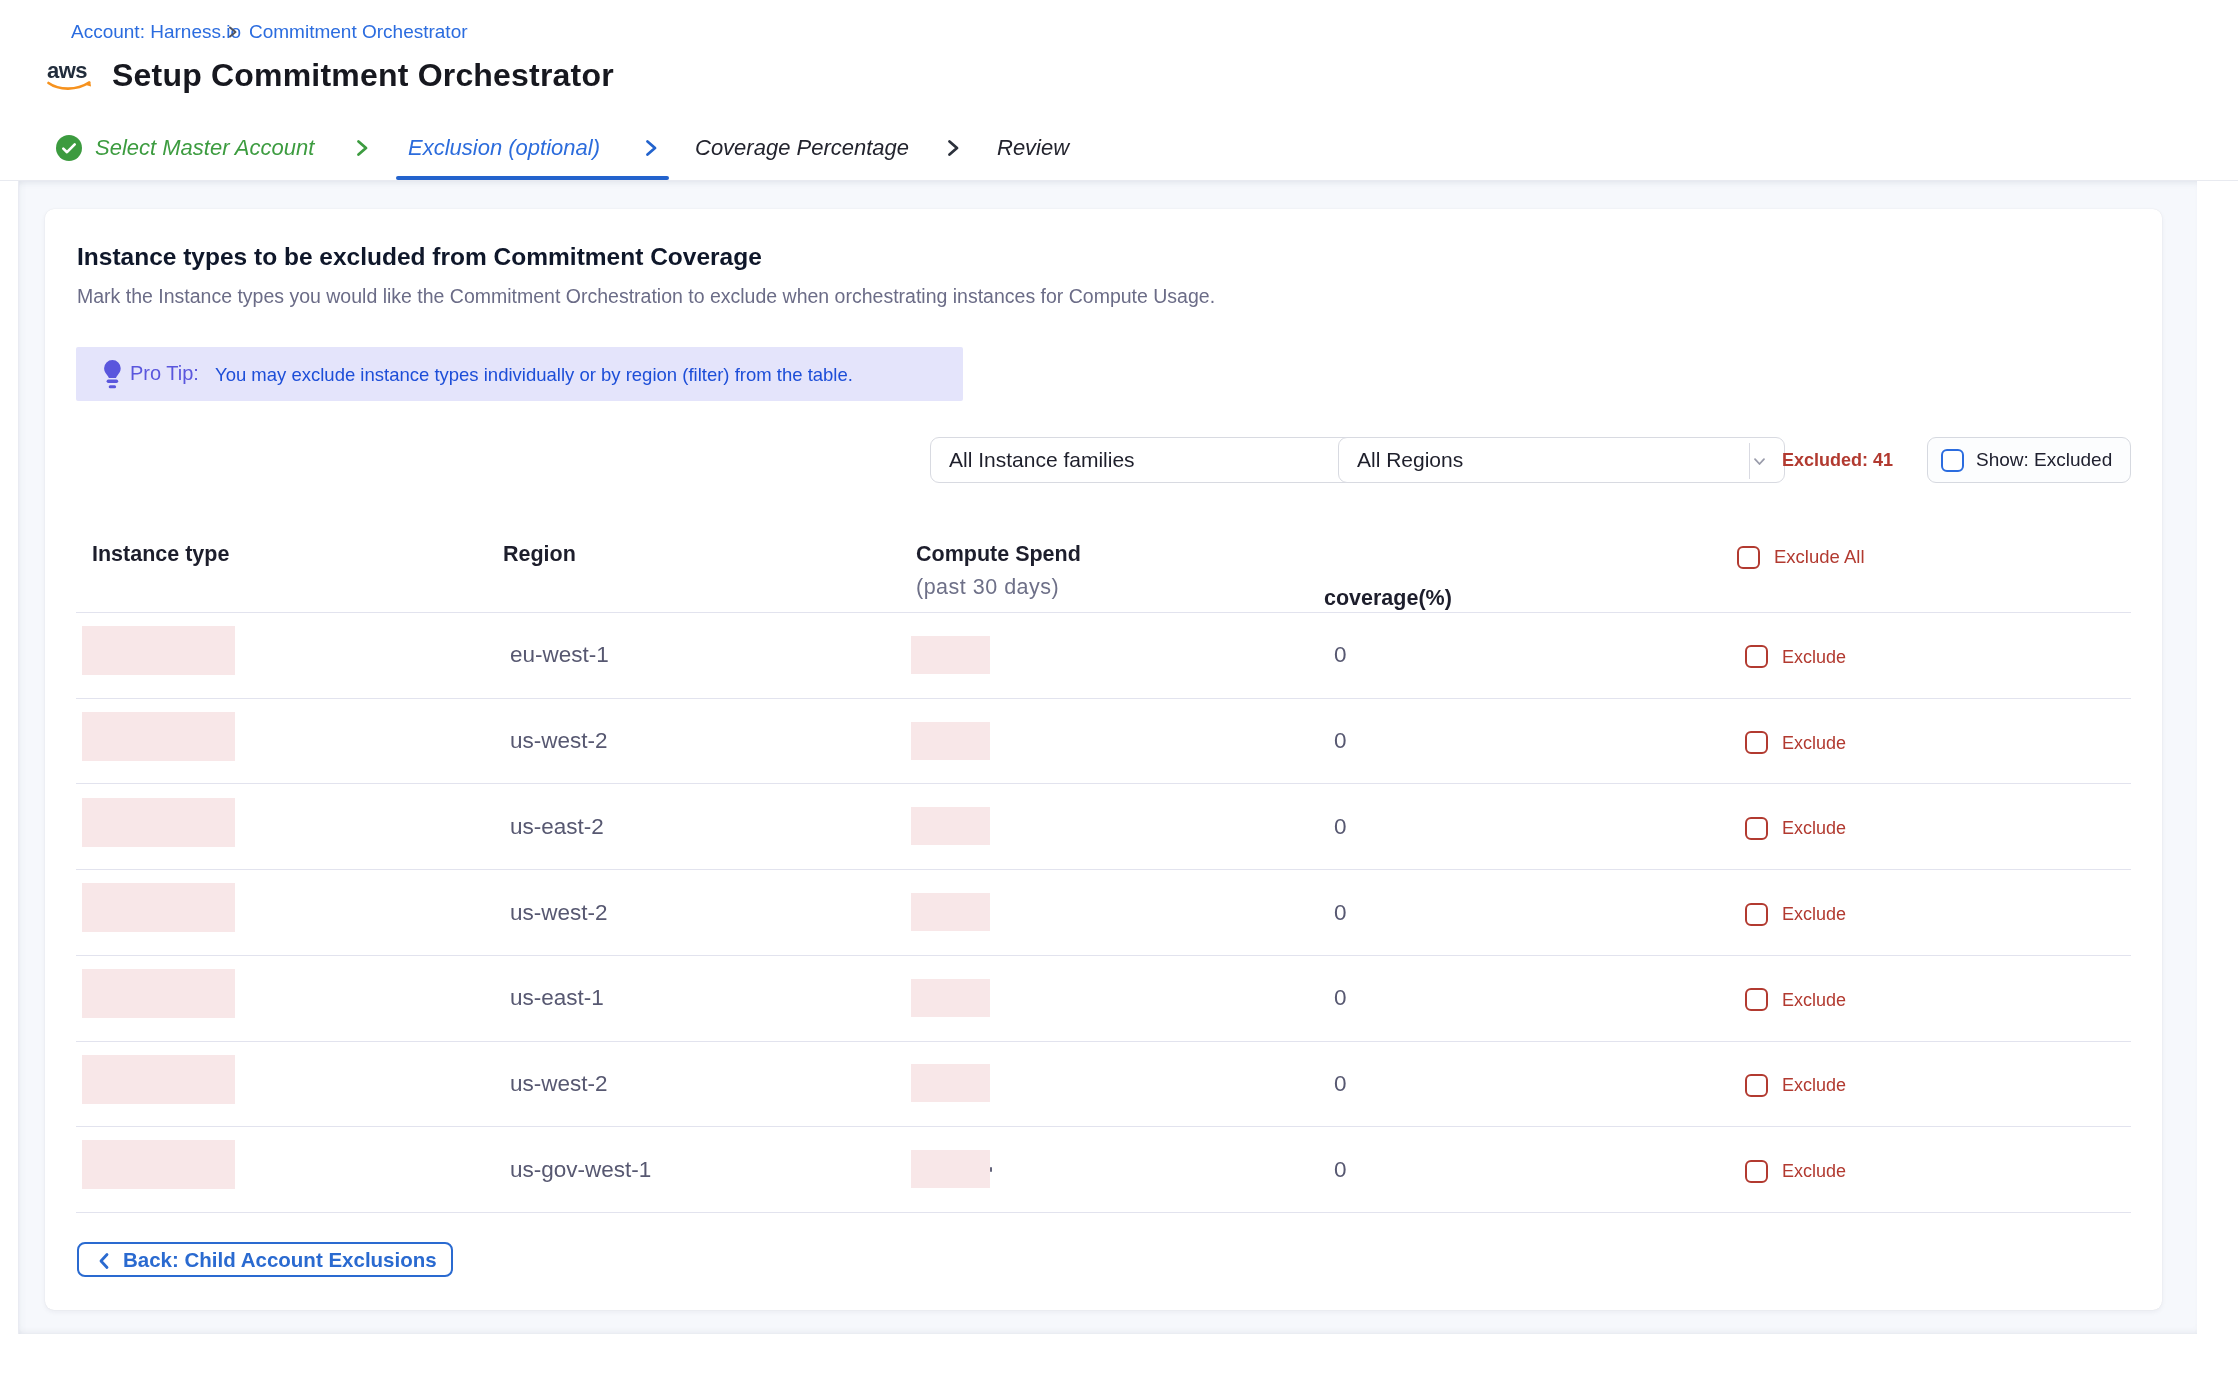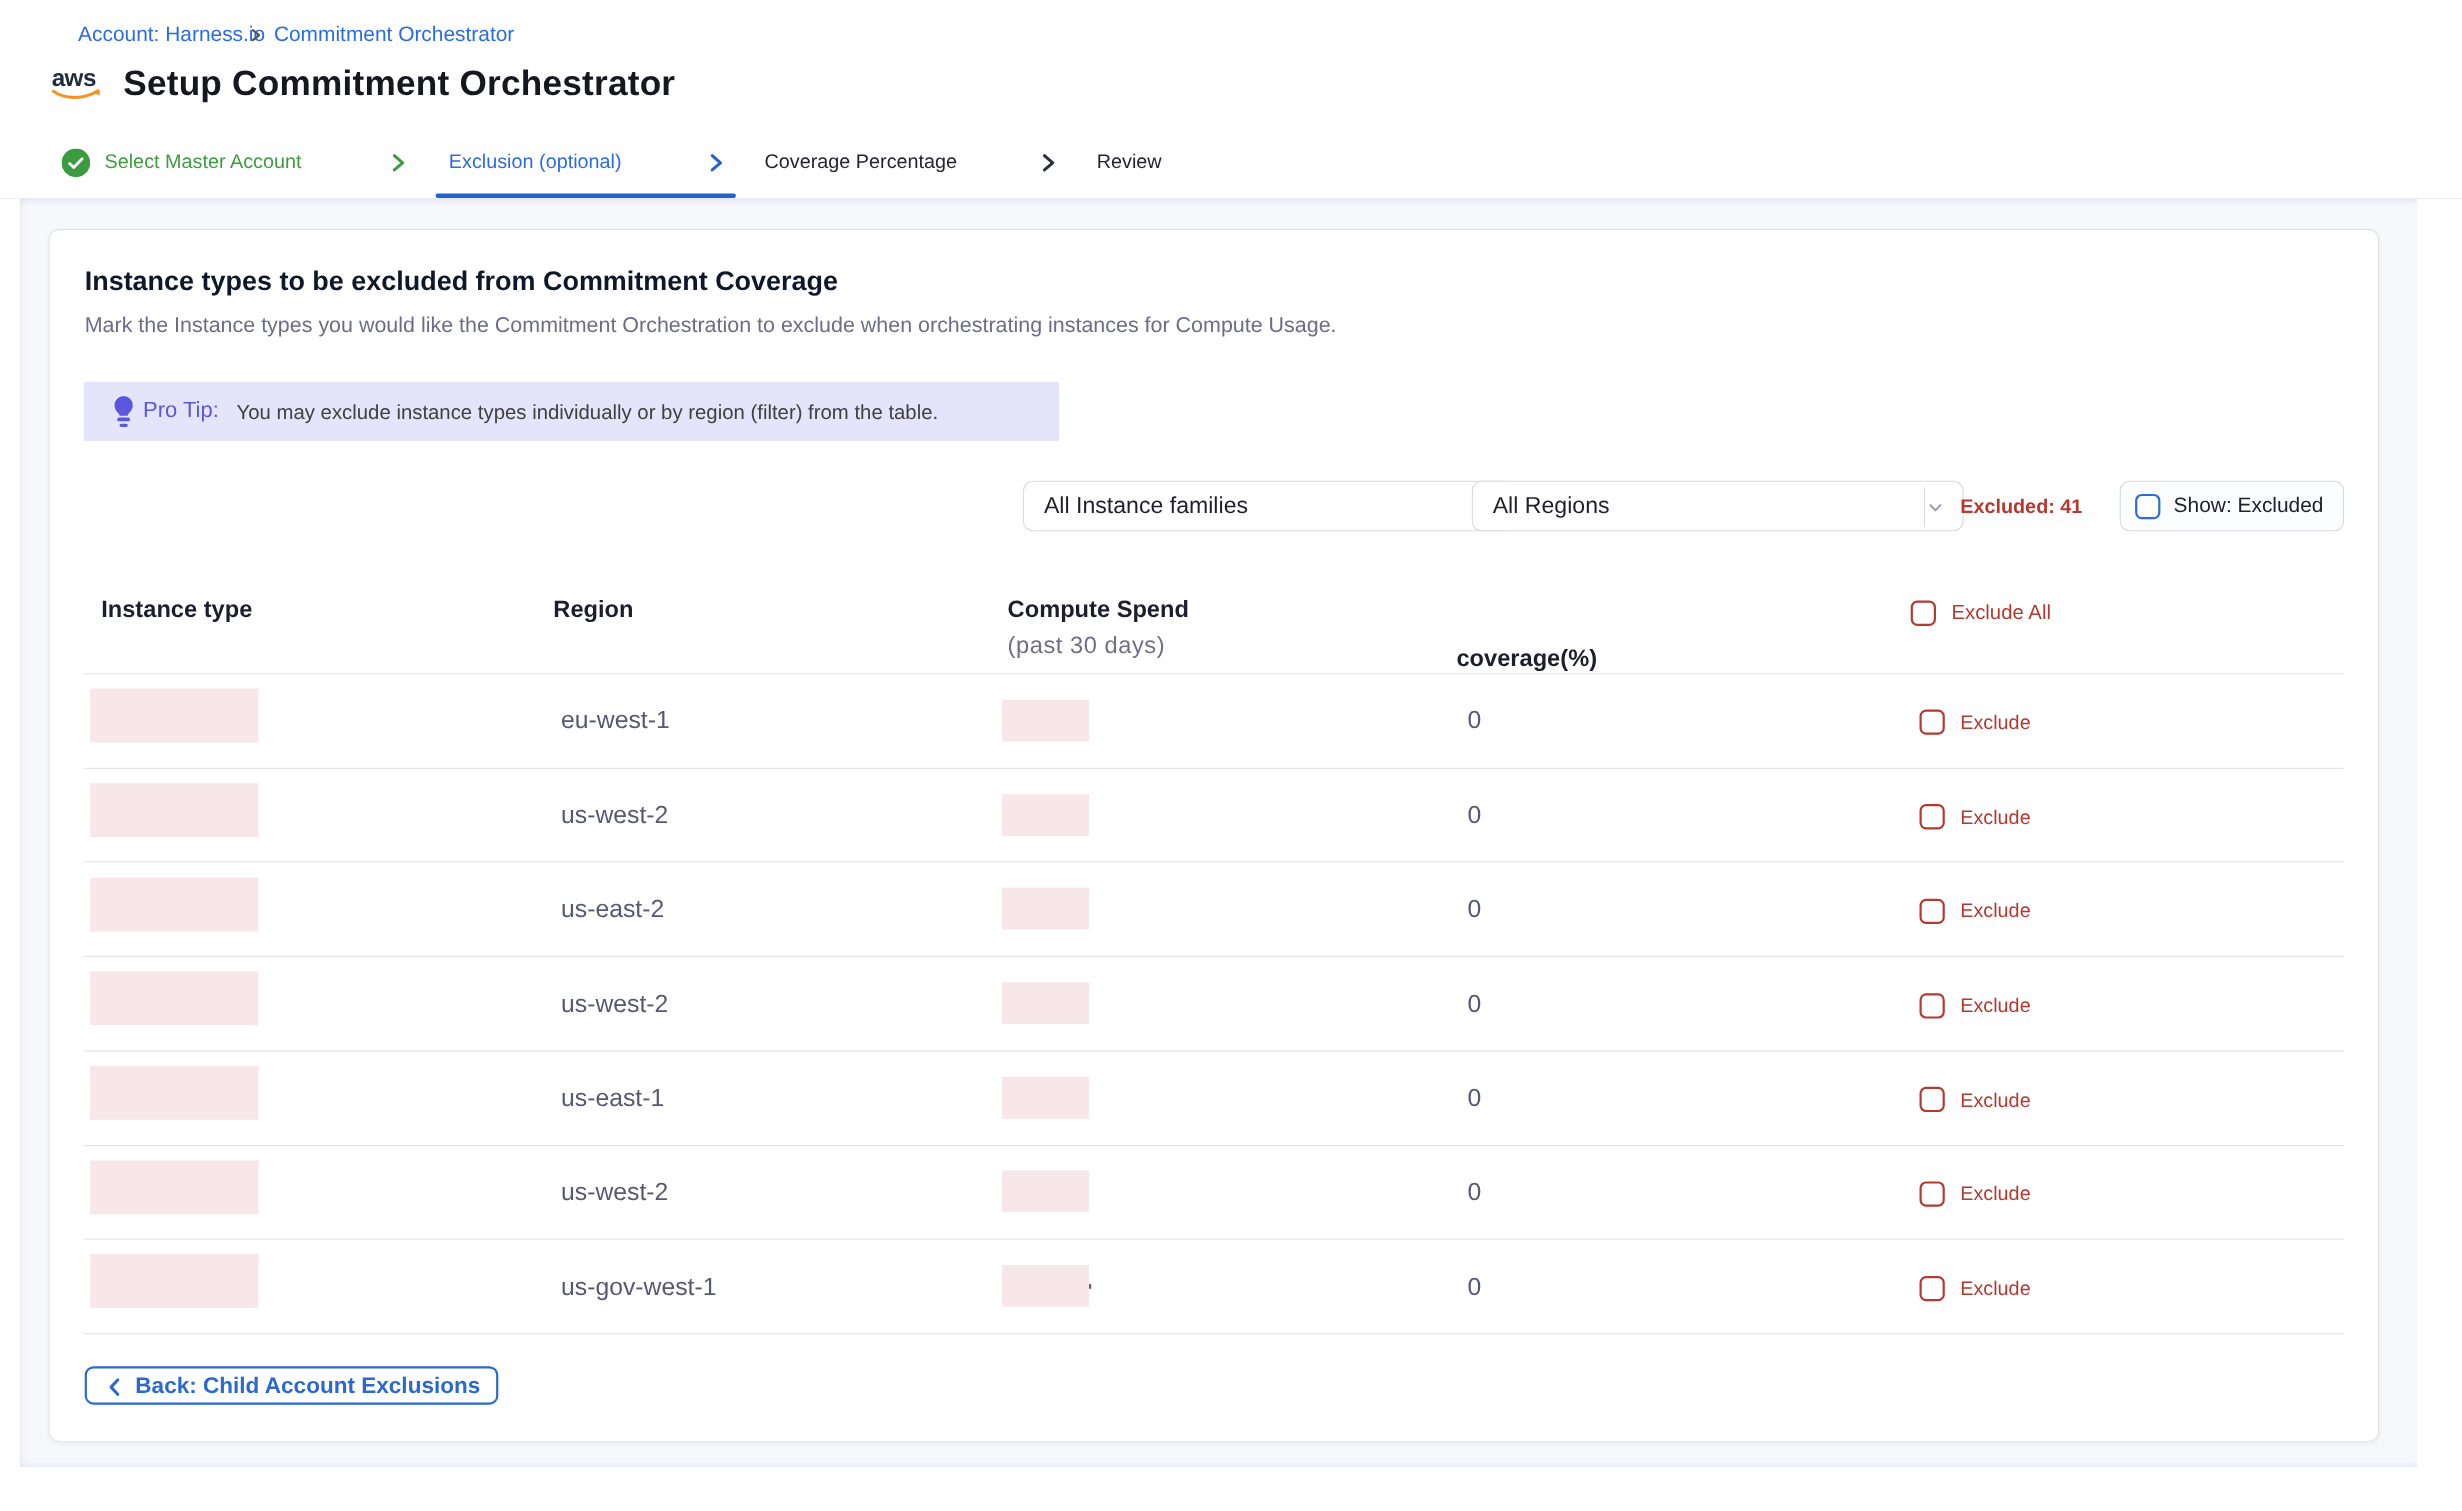--- a/index.html
+++ b/index.html
@@ -7,31 +7,31 @@
 #root { position:relative; width:2238px; height:1374px; overflow:hidden; background:#fff; }
 .abs { position:absolute; }
 
 #graybg { left:19px; top:181px; width:2178px; height:1153px; background:#f6f8fc; box-shadow: inset 0 6px 7px -5px rgba(100,110,135,0.16), inset 0 -6px 7px -5px rgba(100,110,135,0.12), inset 6px 0 7px -5px rgba(100,110,135,0.08); }
 #leftline { left:18px; top:181px; width:1px; height:1153px; background:#e9ebf2; }
 #hdrline { left:0px; top:180px; width:2238px; height:1px; background:#e8eaf0; }
 .crumb { top:21px; font-size:19px; color:#2b6cdf; white-space:nowrap; }
 #h1 { left:112px; top:57px; font-size:32px; font-weight:bold; color:#17181f; letter-spacing:0.2px; }
 #underline { left:396px; top:176px; width:273px; height:4px; background:#2363cd; border-radius:2px; }
 
-.stepitem { top:135px; font-size:18px; line-height:25px; white-space:nowrap; }
+.stepitem { top:135px; font-size:22px; line-height:25px; white-space:nowrap;font-style:italic; }
 .green { color:#3d9c40; }
 .blue { color:#2c6cdc; }
 .dark { color:#23242e; }
 
 #card { left:45px; top:209px; width:2117px; height:1101px; background:#fff; border-radius:9px; box-shadow:0 2px 5px rgba(40,41,61,0.06), 0 0 1px rgba(40,41,61,0.12); }
 #title { left:32px; top:34px; font-size:24.5px; line-height:28px; font-weight:bold; color:#0f172a; }
 #subtitle { left:32px; top:76px; font-size:19.5px; color:#6b6c87; }
 #protip { left:31px; top:138px; width:887px; height:54px; background:#e4e4fb; border-radius:2px; }
 #protip-label { left:85px; top:153px; font-size:20px; font-weight:normal; color:#5a56dd; }
-#protip-body { left:170px; top:155px; font-size:18.5px; color:#404040; }
+#protip-body { left:170px; top:155px; font-size:18.5px; color:#1d4ed8; }
 .dd { top:228px; width:447px; height:46px; border:1px solid #d8dae1; border-radius:9px; background:#fff; }
 .dd span { position:absolute; left:18px; top:10px; font-size:21px; color:#1e1f2b; }
 .dd svg { position:absolute; right:16px; top:15px; }
 #divider { left:1704px; top:234px; width:1px; height:36px; background:#d9dae2; }
 #excluded { left:1737px; top:241px; font-size:18px; font-weight:bold; color:#b23a30; }
 #showbtn { left:1882px; top:228px; width:204px; height:46px; border:1px solid #d6d9e0; border-radius:9px; background:#fcfdfe; }
 #showbtn .cb { position:absolute; left:13px; top:11px; }
 #showbtn span { position:absolute; left:48px; top:11px; font-size:19px; color:#202130; white-space:nowrap; }
 .cb { width:23px; height:23px; border-radius:6px; background:#fff; }
 .cb.bluecb { border:2px solid #2b6cdf; }

